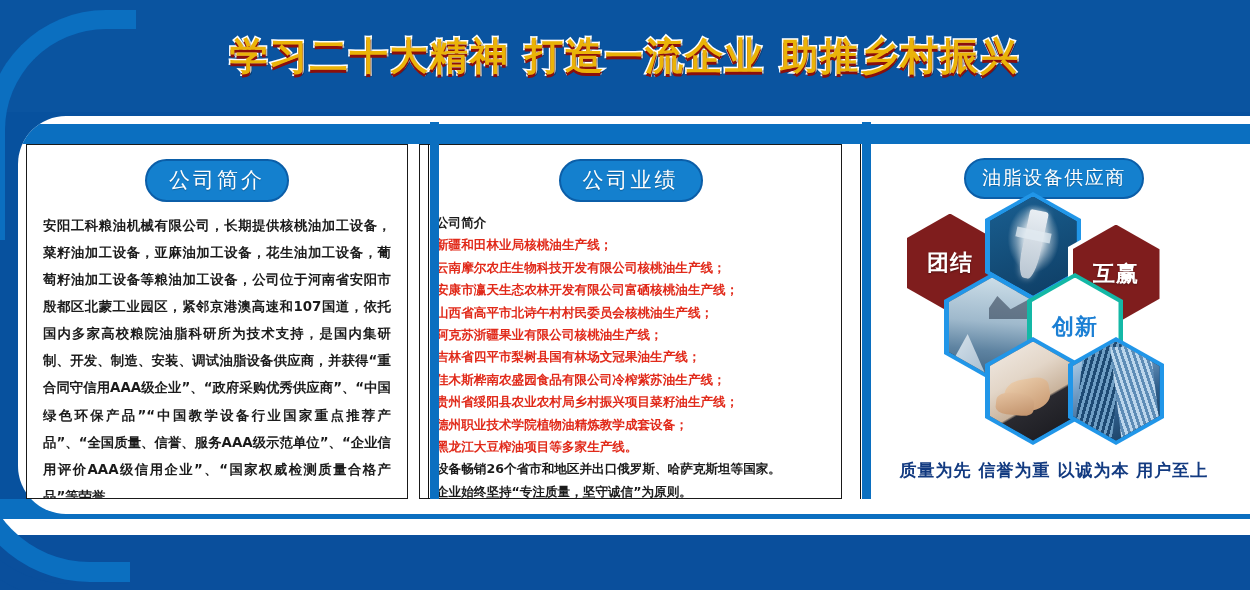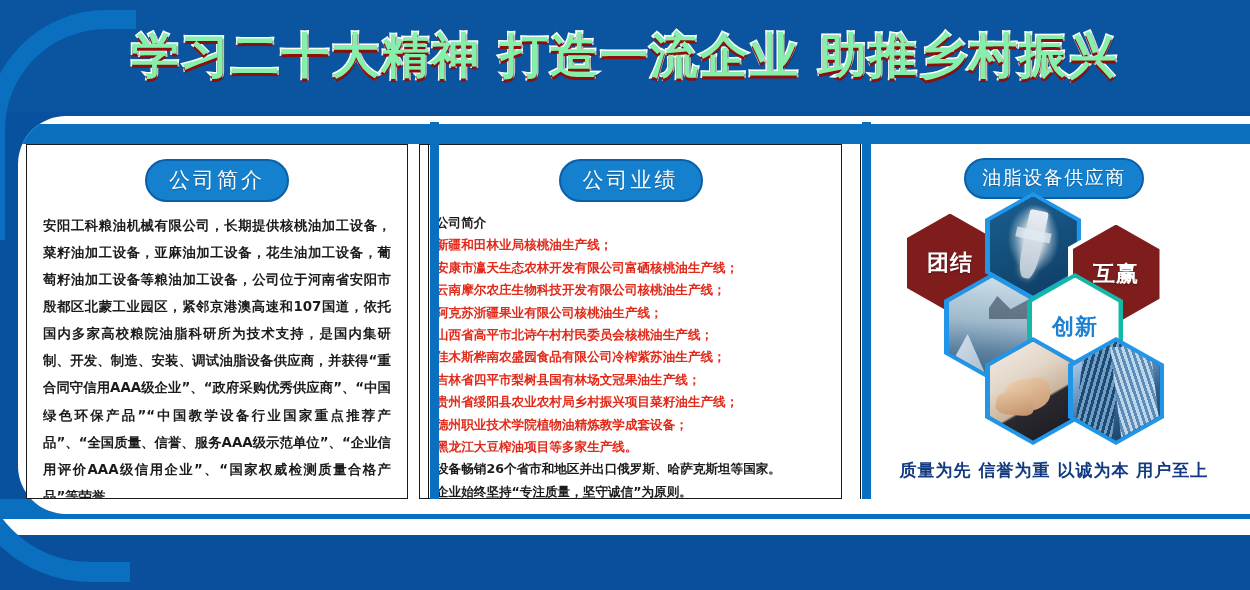--- a/index.html
+++ b/index.html
@@ -10,22 +10,22 @@
     position:relative;
   }
 
   
   #banner{
     position:absolute; left:0; top:0; width:1250px; height:112px;
     background:#0a54a0;
     display:flex; align-items:center; justify-content:center;
   }
   #banner-title{
-    font-size:48px; font-weight:bold; letter-spacing:2px;
-    color:#86efac; white-space:nowrap;
+    font-size:38px; font-weight:bold; letter-spacing:2px;
+    color:#eab308; white-space:nowrap;
     -webkit-text-stroke:3px #ffffff;
     paint-order:stroke fill;
     text-shadow:
        0 3px 0 #8b0f0c,
        2px 2px 0 rgba(0,0,0,.25);
     font-family:"DejaVu Sans","Liberation Sans",sans-serif;
   }
 
   
   #card{
@@ -289,26 +289,26 @@
   </div>
 
   <div class="vdiv" id="vdiv-1"></div>
 
   <div class="panel" id="panel-mid">
     <div class="panel-inner">
       <div class="pill">公司业绩</div>
       <div id="mid-body">
         <div class="list-lead">公司简介</div>
         <div class="list-item">新疆和田林业局核桃油生产线；</div>
+        <div class="list-item">云南摩尔农庄生物科技开发有限公司核桃油生产线；</div>
         <div class="list-item">安康市瀛天生态农林开发有限公司富硒核桃油生产线；</div>
-        <div class="list-item">云南摩尔农庄生物科技开发有限公司核桃油生产线；</div>
+        <div class="list-item">山西省高平市北诗午村村民委员会核桃油生产线；</div>
         <div class="list-item">阿克苏浙疆果业有限公司核桃油生产线；</div>
-        <div class="list-item">山西省高平市北诗午村村民委员会核桃油生产线；</div>
+        <div class="list-item">吉林省四平市梨树县国有林场文冠果油生产线；</div>
         <div class="list-item">佳木斯桦南农盛园食品有限公司冷榨紫苏油生产线；</div>
-        <div class="list-item">吉林省四平市梨树县国有林场文冠果油生产线；</div>
         <div class="list-item">贵州省绥阳县农业农村局乡村振兴项目菜籽油生产线；</div>
         <div class="list-item">德州职业技术学院植物油精炼教学成套设备；</div>
         <div class="list-item">黑龙江大豆榨油项目等多家生产线。</div>
         <div class="list-foot">设备畅销26个省市和地区并出口俄罗斯、哈萨克斯坦等国家。</div>
         <div class="list-foot">企业始终坚持“专注质量，坚守诚信”为原则。</div>
       </div>
     </div>
   </div>
 
   <div class="vdiv" id="vdiv-2"></div>

